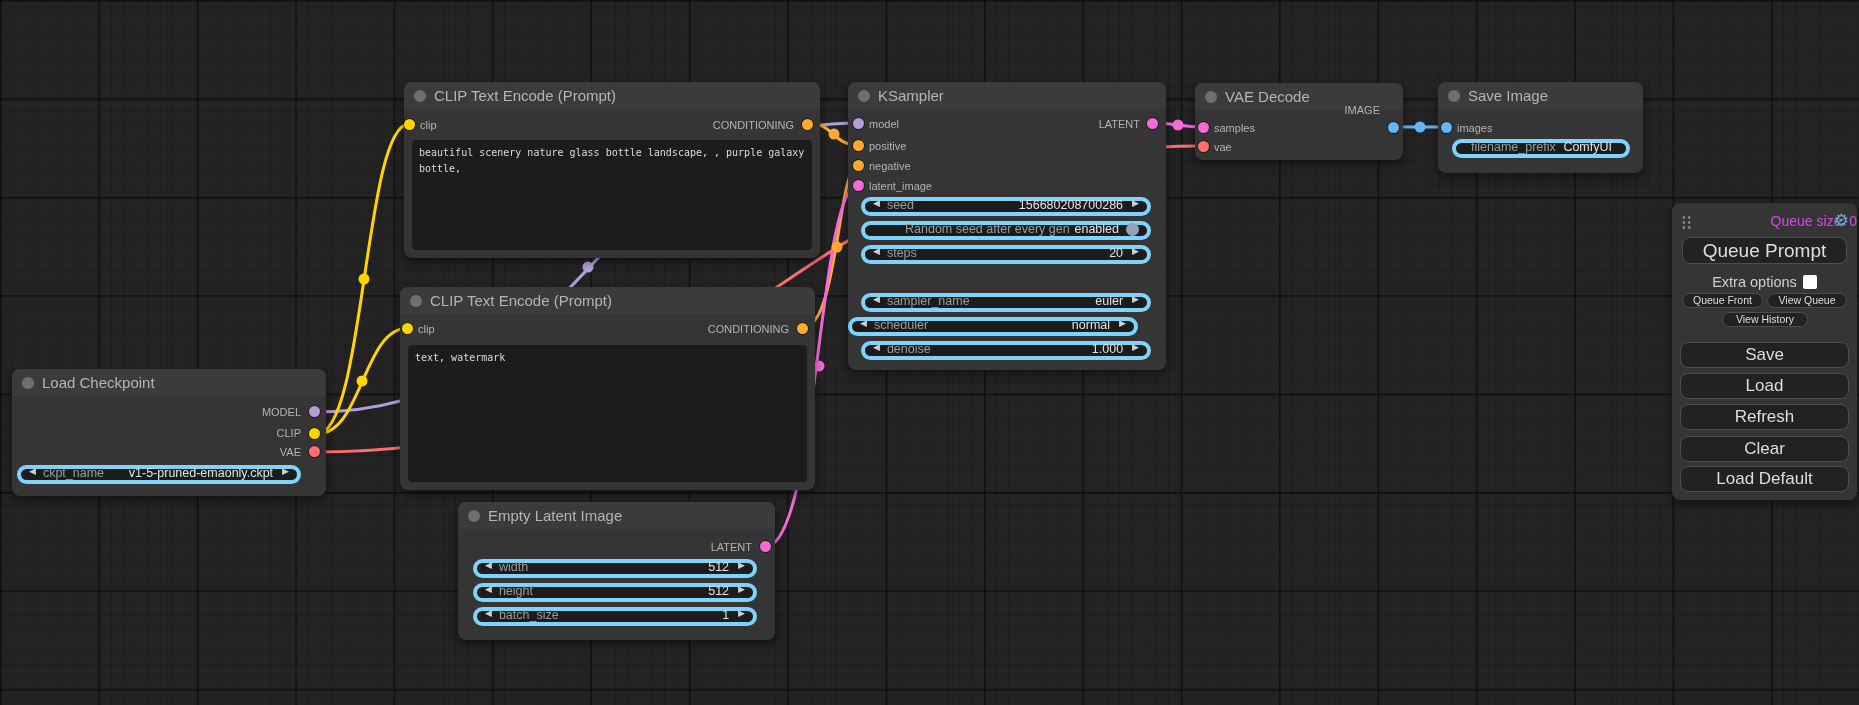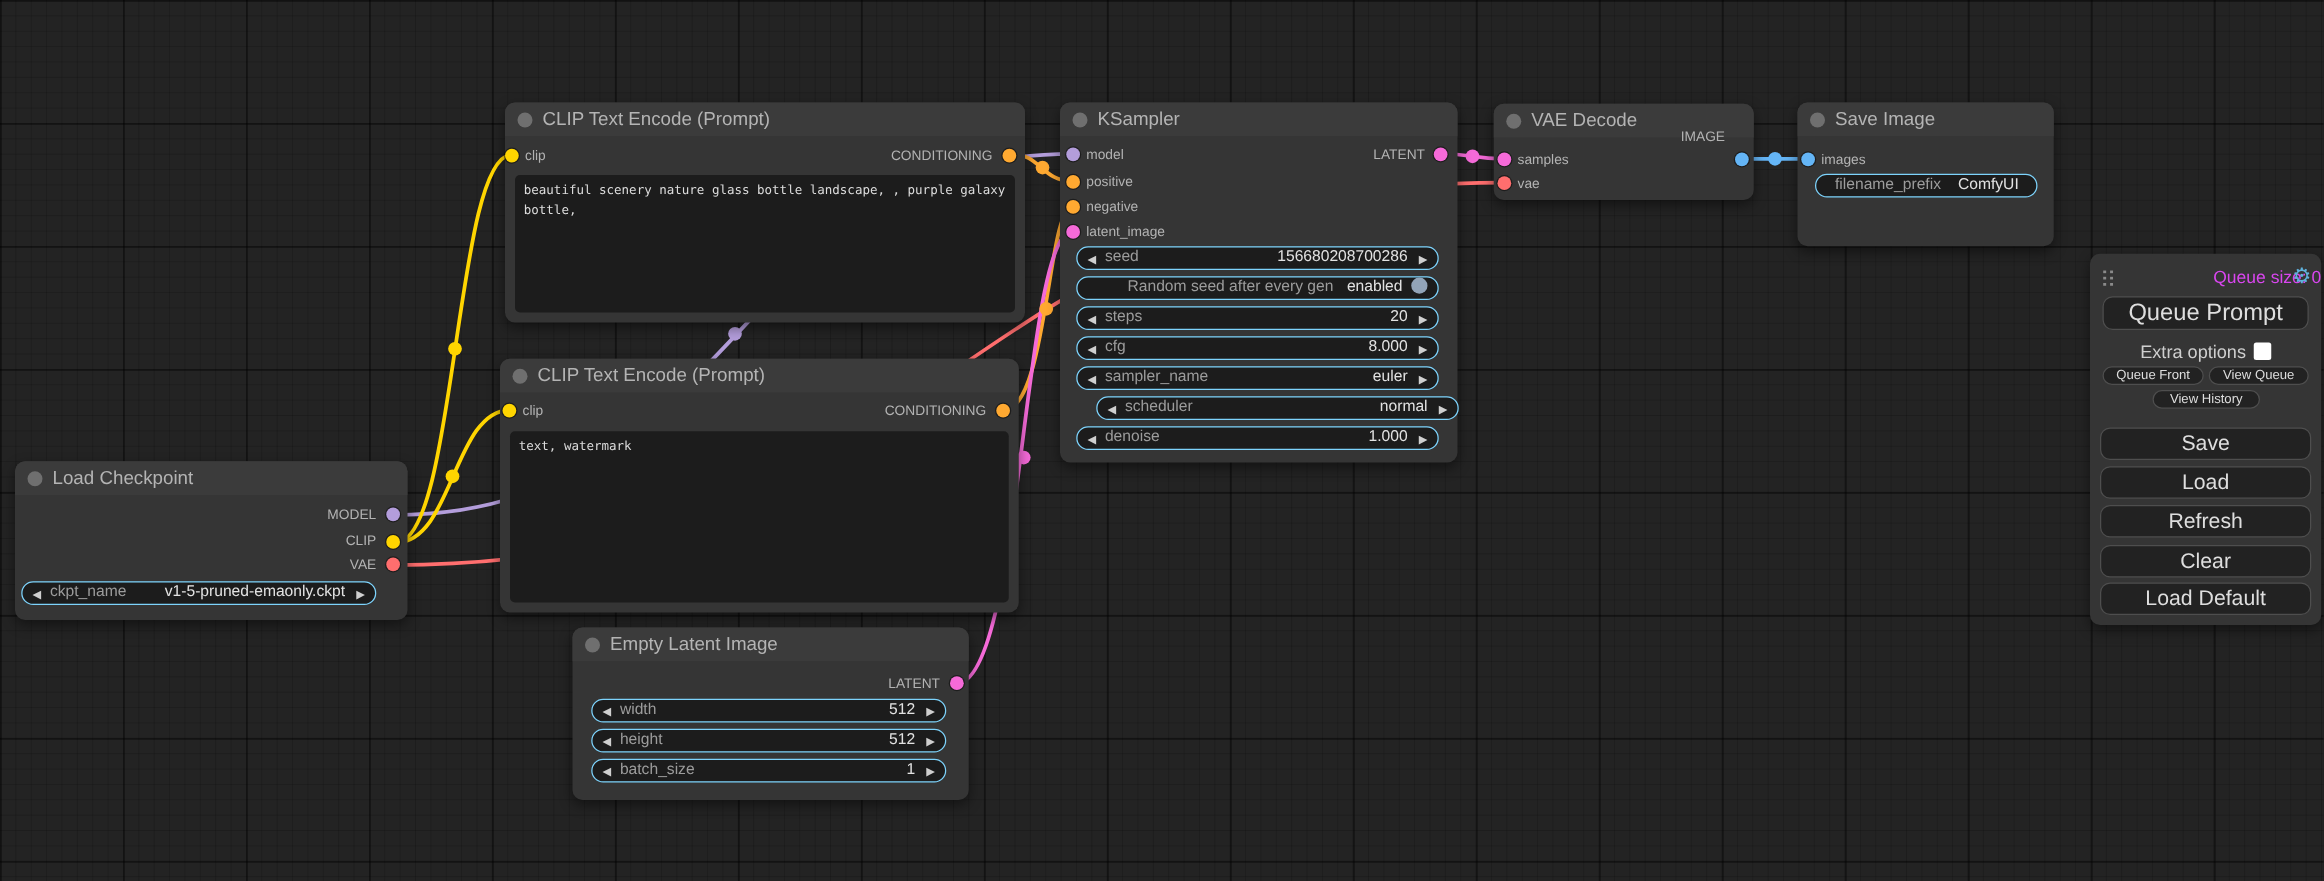--- a/index.html
+++ b/index.html
@@ -29,22 +29,22 @@
     border-radius:50%; background:#6f6f6f; }
   .port-dot { position:absolute; width:11px; height:11px; border-radius:50%;
     box-shadow:0 0 0 1px rgba(0,0,0,0.45); }
   .c-model{background:#b39ddb;} .c-clip{background:#ffd500;} .c-vae{background:#ff6e6e;}
   .c-cond{background:#ffa931;} .c-latent{background:#f56ad8;} .c-image{background:#64b5f6;}
   .port-label { position:absolute; color:#b3b3b3; font-size:11px; line-height:14px; }
   .out-label { text-align:right; }
   .prompt-box { position:absolute; background:#1c1c1c; border-radius:4px; color:#dcdcdc;
     font-family:"DejaVu Sans Mono", monospace; font-size:10px; line-height:1.55;
     padding:5px 7px; white-space:pre-wrap; word-break:break-word; }
-  .widget { position:absolute; height:19px; background:#1c1c1c; border:1px solid #7dd3fc;
-    border-radius:10px; display:flex; align-items:flex-start; font-size:12.5px; padding:0 8px; }
+  .widget { position:absolute; height:19px; background:#1c1c1c; border:4px solid #7dd3fc;
+    border-radius:10px; display:flex; align-items:flex-end; font-size:12.5px; padding:0 8px; }
   .warr-l::before { content:"\25C0"; color:#cfcfcf; font-size:9px; }
   .warr-r::before { content:"\25B6"; color:#cfcfcf; font-size:9px; }
   .warr-l, .warr-r { line-height:17px; }
   .wlabel { color:#9c9c9c; margin-left:7px; white-space:nowrap; }
   .wvalue { color:#e2e2e2; margin-left:auto; white-space:nowrap; }
   .wvalue.pad { margin-right:9px; }
   .toggle-knob { width:13px; height:13px; border-radius:50%; background:#92a4b8;
     margin-left:7px; flex:0 0 auto; }
 
   #queue-panel { position:absolute; z-index:3; left:1672px; top:203px; width:185px; height:297px;
@@ -189,33 +189,27 @@
       <span class="wlabel" style="margin-left:16px;">Random seed after every gen</span>
       <span class="wvalue">enabled</span>
       <span class="toggle-knob"></span>
     </div>
     <div class="widget" style="left:13px; top:163px; width:290px;">
       <span class="warr-l"></span>
       <span class="wlabel">steps</span>
       <span class="wvalue pad">20</span>
       <span class="warr-r"></span>
     </div>
-    <div class="widget" style="left:13px; top:187px; width:290px;">
-      <span class="warr-l"></span>
-      <span class="wlabel">cfg</span>
-      <span class="wvalue pad">8.000</span>
-      <span class="warr-r"></span>
-    </div>
     <div class="widget" style="left:13px; top:211px; width:290px;">
       <span class="warr-l"></span>
       <span class="wlabel">sampler_name</span>
       <span class="wvalue pad">euler</span>
       <span class="warr-r"></span>
     </div>
-    <div class="widget" style="left:29px; top:235px; width:290px;">
+    <div class="widget" style="left:0; top:235px; width:290px;">
       <span class="warr-l"></span>
       <span class="wlabel">scheduler</span>
       <span class="wvalue pad">normal</span>
       <span class="warr-r"></span>
     </div>
     <div class="widget" style="left:13px; top:259px; width:290px;">
       <span class="warr-l"></span>
       <span class="wlabel">denoise</span>
       <span class="wvalue pad">1.000</span>
       <span class="warr-r"></span>
@@ -228,21 +222,21 @@
       <span class="ttext">VAE Decode</span>
     </div>
     <span class="port-dot c-latent" style="left:3px; top:39px;"></span>
     <div class="port-label" style="left:19px; top:38px;">samples</div>
     <span class="port-dot c-vae" style="left:3px; top:58px;"></span>
     <div class="port-label" style="left:19px; top:57px;">vae</div>
     <div class="port-label out-label" style="right:23px; top:20px;">IMAGE</div>
     <span class="port-dot c-image" style="right:4px; top:39px;"></span>
   </div>
 
-  <div class="node" style="left:1438px; top:82px; width:205px; height:115px;">
+  <div class="node" style="left:1438px; top:82px; width:205px; height:91px;">
     <div class="node-title">
       <span class="collapse-dot"></span>
       <span class="ttext">Save Image</span>
     </div>
     <span class="port-dot c-image" style="left:3px; top:40px;"></span>
     <div class="port-label" style="left:19px; top:39px;">images</div>
     <div class="widget" style="left:14px; top:57px; width:178px; padding-left:15px;">
       <span class="wlabel" style="margin-left:0;">filename_prefix</span>
       <span class="wvalue" style="margin-right:6px;">ComfyUI</span>
     </div>

